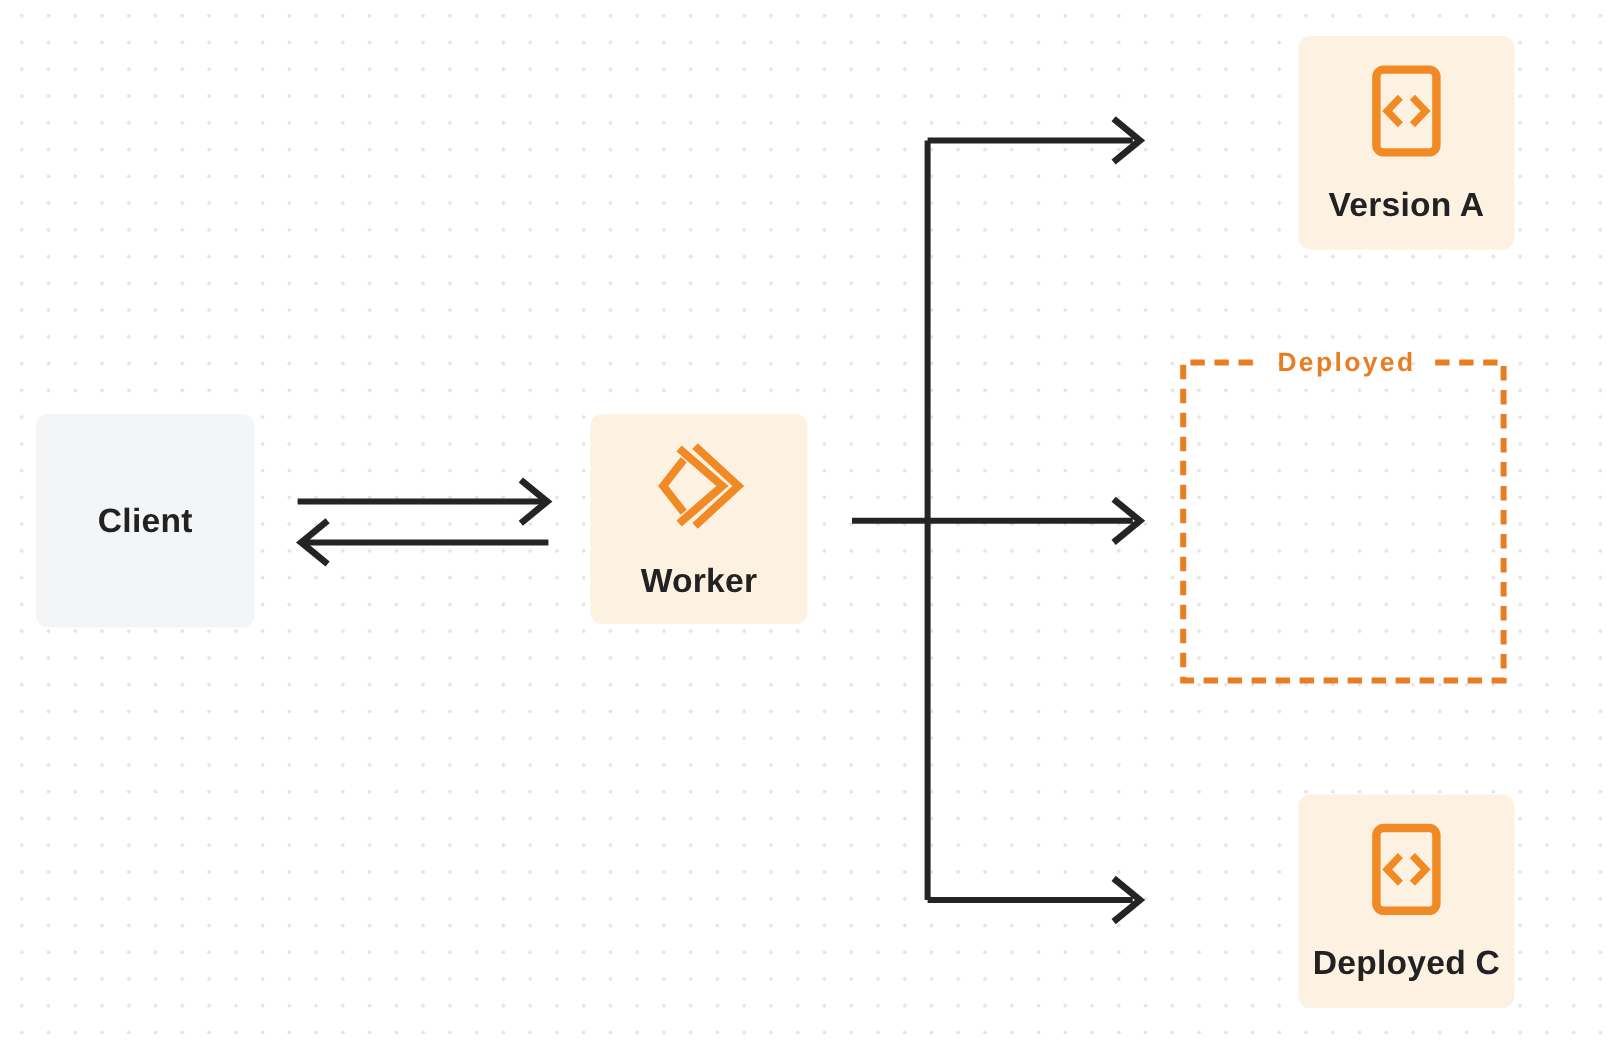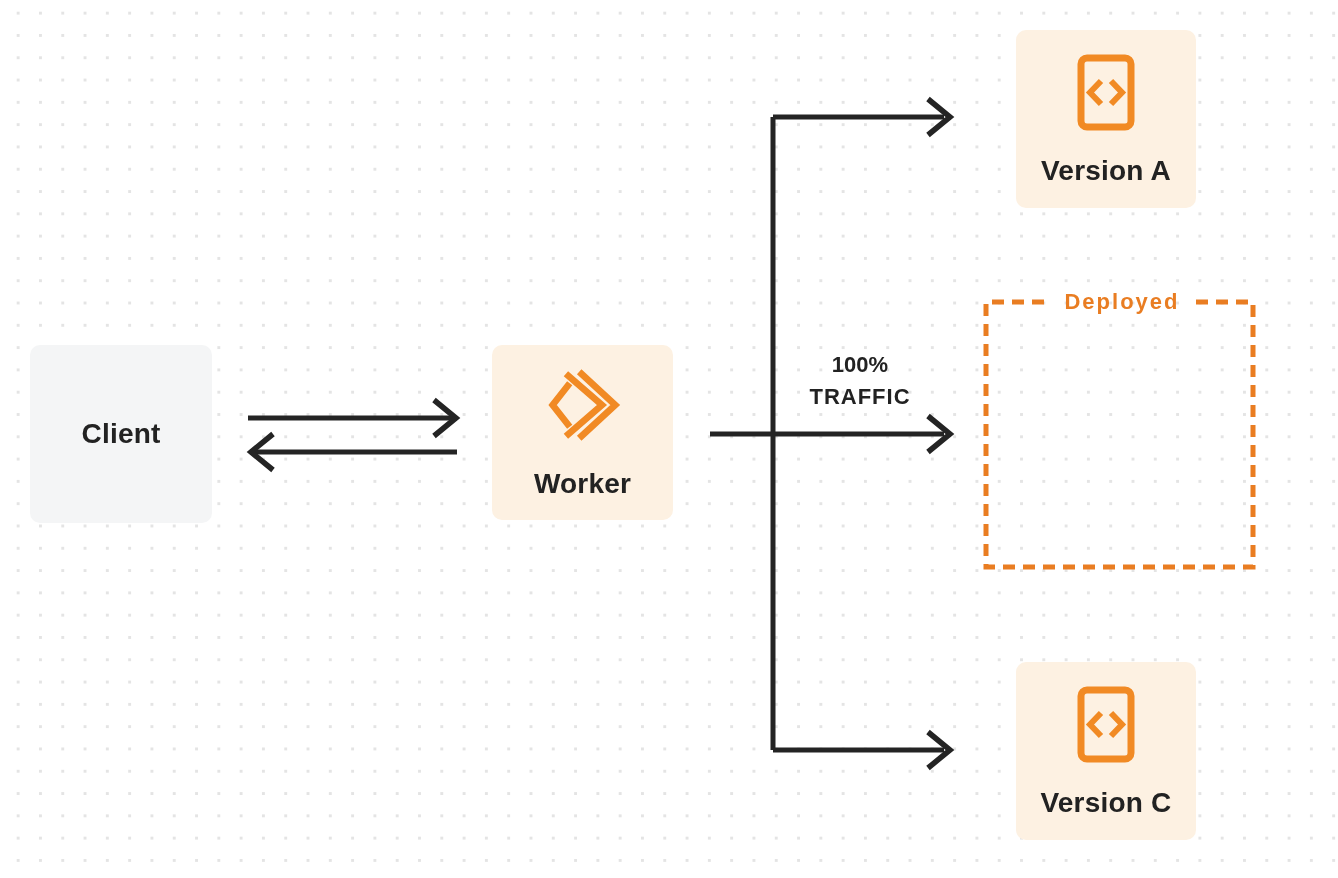--- a/index.html
+++ b/index.html
@@ -33,21 +33,21 @@
     display:flex;flex-direction:column;
     align-items:center;justify-content:center;
     color:var(--ink);
   }
   .node-label{
     font-size:28px;font-weight:700;line-height:28px;
     letter-spacing:0.2px;color:var(--ink);white-space:nowrap;
   }
   .node-client{left:30px;top:345px;width:182px;height:178px;background:var(--soft-gray-bg);}
   .node-worker{left:492px;top:345px;width:181px;height:175px;background:var(--soft-orange-bg);gap:28px;}
-  .node-version{width:180px;height:178px;background:var(--soft-orange-bg);gap:26px;left:1016px;}
+  .node-version{width:180px;height:178px;background:var(--soft-orange-bg);gap:26px;left:1082px;}
   .node-version-a{top:30px;}
   .node-version-b{top:343px;}
   .node-version-c{top:662px;}
   .icon-stroke{stroke:var(--accent);fill:none;stroke-linecap:butt;stroke-linejoin:miter;}
   .deployed-label{
     position:absolute;left:1122px;top:302px;
     transform:translate(-50%,-50%);
     color:var(--accent-deep);
     font-size:22px;font-weight:700;letter-spacing:2px;white-space:nowrap;
   }
@@ -119,23 +119,19 @@
     <div class="node-label">Version A</div>
   </div>
 
 
   <div class="node node-version node-version-c">
     <svg width="58" height="77" viewBox="0 0 58 77">
       <rect class="icon-stroke" stroke-width="7" x="4" y="4" width="50" height="69" rx="6"></rect>
       <path class="icon-stroke" stroke-width="6" d="M 24,27 L 13,38.5 L 24,50"></path>
       <path class="icon-stroke" stroke-width="6" d="M 34,27 L 45,38.5 L 34,50"></path>
     </svg>
-    <div class="node-label">Version C</div>
+    <div class="node-label">Deployed C</div>
   </div>
 
   <div class="deployed-label">Deployed</div>
 
-  <div class="traffic-label">
-    <div class="traffic-line1">100%</div>
-    <div class="traffic-line2">TRAFFIC</div>
-  </div>
 
 </div>
 
 </body></html>

